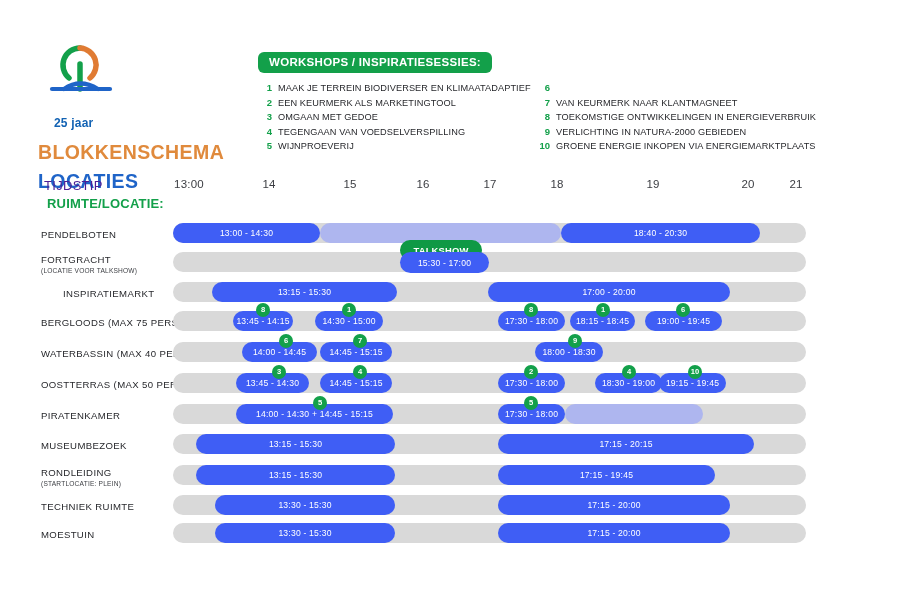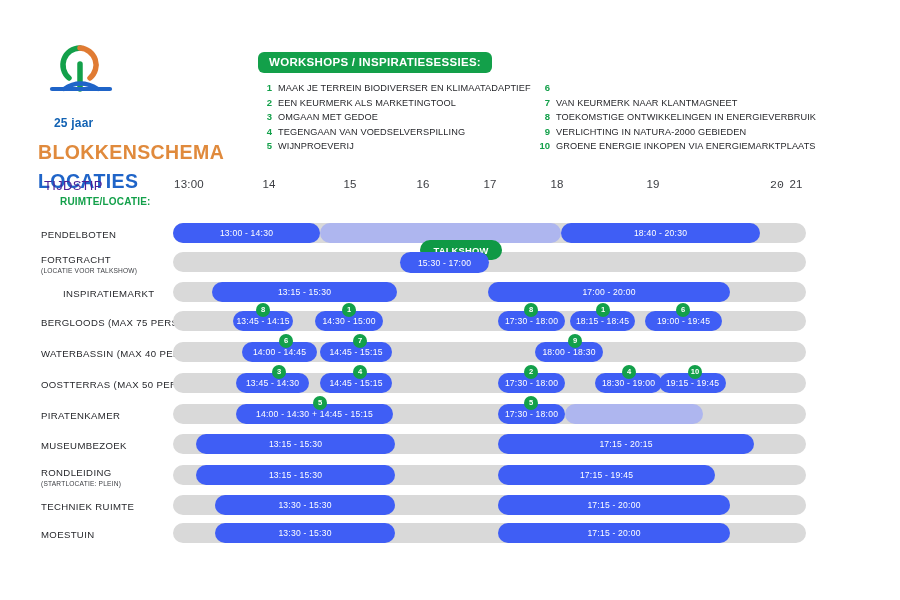--- a/index.html
+++ b/index.html
@@ -103,24 +103,24 @@
   }
   #axis-label .t1 {
     color: #4c1d95;
     font-weight: normal;
     font-size: 13px;
     letter-spacing: .3px;
   }
   #axis-label .t2 {
     color: #13a04a;
     font-weight: bold;
-    font-size: 10px;
+    font-size: 13px;
     letter-spacing: .2px;
     margin-top: 3px;
-    margin-left: 16px;
+    margin-left: 3px;
   }
   #ticks {
     position: absolute;
     left: 0; top: 178px;
     width: 900px; height: 20px;
   }
   .tick {
     position: absolute;
     font-size: 11.5px;
     color: #3b3d42;
@@ -265,41 +265,41 @@
     <div class="t2">RUIMTE/LOCATIE:</div>
   </div>
   <div id="ticks">
       <div class="tick" style="left: 189px;">13:00</div>
       <div class="tick" style="left: 269px;">14</div>
       <div class="tick" style="left: 350px;">15</div>
       <div class="tick" style="left: 423px;">16</div>
       <div class="tick" style="left: 490px;">17</div>
       <div class="tick" style="left: 557px;">18</div>
       <div class="tick" style="left: 636px; margin-left: 17px;">19</div>
-      <div class="tick" style="left: 777px; font-family: Liberation Mono, monospace;">20</div>
+      <div class="tick" style="left: 748px;">20</div>
       <div class="tick" style="left: 796px;">21</div>
     </div>
 
   <div id="rows">
       <div class="row">
         <div class="row-label" style="top: 11px;">
           <div class="rl-main">PENDELBOTEN</div>
         </div>
         <div class="track" style="left: 173px; top: 5px; width: 633px; height: 20px;"></div>
         <div class="bar solid" style="left: 173px; top: 5px; width: 147px; height: 20px;">13:00 - 14:30</div>
         <div class="bar faded" style="left: 320px; top: 5px; width: 241px; height: 20px;"></div>
         <div class="bar solid" style="left: 561px; top: 5px; width: 199px; height: 20px;">18:40 - 20:30</div>
       </div>
       <div class="row">
         <div class="row-label" style="top: 36px;">
           <div class="rl-main">FORTGRACHT</div>
           <div class="rl-sub">(LOCATIE VOOR TALKSHOW)</div>
         </div>
         <div class="track" style="left: 173px; top: 34px; width: 633px; height: 20px;"></div>
-        <div class="bar green" style="left: 400px; top: 22px; width: 82px; height: 20px; margin-left: 20px;">TALKSHOW</div>
+        <div class="bar green" style="left: 400px; top: 22px; width: 82px; height: 20px;">TALKSHOW</div>
         <div class="bar solid" style="left: 400px; top: 34px; width: 89px; height: 21px;">15:30 - 17:00</div>
       </div>
       <div class="row">
         <div class="row-label" style="top: 70px; padding-left: 22px;">
           <div class="rl-main">INSPIRATIEMARKT</div>
         </div>
         <div class="track" style="left: 173px; top: 64px; width: 633px; height: 20px;"></div>
         <div class="bar solid" style="left: 212px; top: 64px; width: 185px; height: 20px;">13:15 - 15:30</div>
         <div class="bar solid" style="left: 488px; top: 64px; width: 242px; height: 20px;">17:00 - 20:00</div>
       </div>

